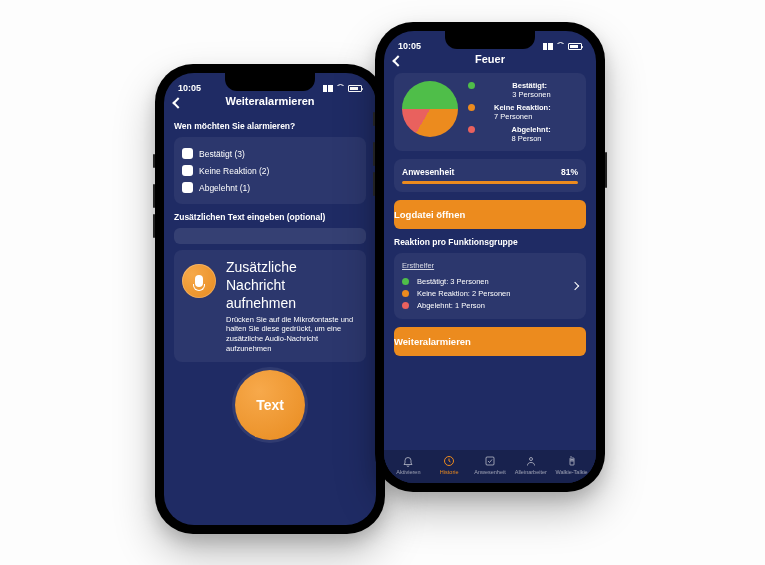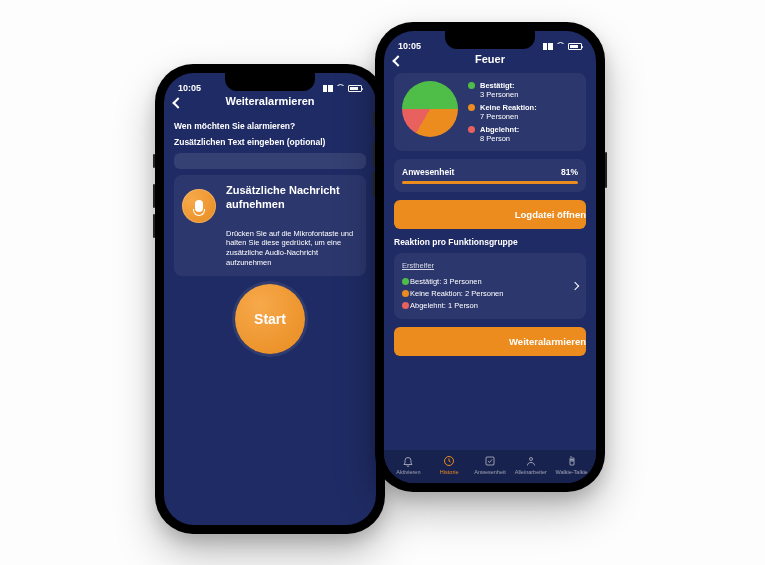--- a/index.html
+++ b/index.html
@@ -148,52 +148,52 @@
   .mic-btn {
     width:34px;height:34px;flex:none;border-radius:50%;
     background: radial-gradient(circle at 30% 30%, #f6a94a, #e88b1f);
     display:flex;align-items:center;justify-content:center;
     margin-top:6px;
     box-shadow: inset 0 0 0 1px rgba(255,255,255,.2);
   }
   .mic-icon{width:8px;height:12px;background:#fff;border-radius:4px;position:relative;}
   .mic-icon::after{content:"";position:absolute;left:50%;bottom:-4px;transform:translateX(-50%);width:10px;height:6px;border:1.2px solid #fff;border-top:none;border-radius:0 0 6px 6px;}
   .rec-text { font-size:7.5px; line-height:1.3; }
-  .rec-text b { display:block; font-size:11px; margin-bottom:17px; font-weight:700;}
+  .rec-text b { display:block; font-size:14px; margin-bottom:2px; font-weight:400;}
   .start-btn {
     width:70px;height:70px;border-radius:50%;
     background: radial-gradient(circle at 35% 30%, #f7a94b, #e88b1f);
     margin: 8px auto 0;
     display:flex;align-items:center;justify-content:center;
     font-size:14px;font-weight:600;color:#fff;
     box-shadow: 0 0 0 3px rgba(255,255,255,.08);
   }
 
   
   .pie-legend-row{display:flex;gap:10px;}
   .pie {
     width:56px;height:56px;border-radius:50%;
     flex:none;
   }
   .legend{display:flex;flex-direction:column;gap:4px;font-size:7.5px;line-height:1.2;}
-  .legend-item{display:flex;gap:5px;}
+  .legend-item{display:flex;gap:19px;justify-content:space-between;}
   .dot{width:7px;height:7px;border-radius:50%;flex:none;margin-top:1px;}
   .green{background:#4fbe49;}
   .orange{background:#ec8b1e;}
   .red{background:#e9615e;}
   .legend-item .txt b{display:block;font-weight:600;}
   .progress-row{display:flex;justify-content:space-between;font-size:8.5px;font-weight:600;margin-bottom:4px;}
   .progress-bar{height:3px;background:rgba(255,255,255,.15);border-radius:2px;overflow:hidden;}
   .progress-fill{height:100%;background:#ec8b1e;}
   .action-btn{
-    background:#ec8b1e;border-radius:6px;text-align:right;
+    background:#ec8b1e;border-radius:6px;text-align:left;
     padding:9px 0;font-size:9.5px;font-weight:600;color:#fff;margin-bottom:8px;
   }
   .group-card .grp-title{font-size:7.5px;margin-bottom:5px;color:rgba(255,255,255,.8);text-decoration:underline;}
-  .group-card .grp-line{display:flex;align-items:center;gap:1px;font-size:7.5px;padding:1.5px 0;}
+  .group-card .grp-line{display:flex;align-items:center;gap:8px;font-size:7.5px;padding:1.5px 0;}
   .group-card{position:relative;}
   .chev{position:absolute;right:8px;top:50%;transform:translateY(-50%) rotate(-45deg);width:6px;height:6px;border-right:1.5px solid #fff;border-bottom:1.5px solid #fff;}
   .tabbar{
     position:absolute;left:0;right:0;bottom:0;
     background:#18224e;
     display:flex;justify-content:space-around;padding:5px 4px 8px;
   }
   .tab{display:flex;flex-direction:column;align-items:center;gap:2px;font-size:5.5px;color:rgba(255,255,255,.55);flex:1;}
   .tab.active{color:#ec8b1e;}
   .tab .ticon{width:12px;height:12px;display:flex;align-items:center;justify-content:center;}
@@ -219,34 +219,48 @@
           <span class="wifi"></span>
           <span class="bat"></span>
         </span>
       </div>
       <div class="header">
         <div class="back-icon"></div>
         <div class="header-title">Weiteralarmieren</div>
       </div>
       <div class="content">
         <div class="section-label">Wen möchten Sie alarmieren?</div>
+        <div class="card">
+          <div class="check-row">
+            <div class="checkbox"></div>
+            <span>Bestätigt (3)</span>
+          </div>
+          <div class="check-row">
+            <div class="checkbox"></div>
+            <span>Keine Reaktion (2)</span>
+          </div>
+          <div class="check-row">
+            <div class="checkbox"></div>
+            <span>Abgelehnt (1)</span>
+          </div>
+        </div>
         <div class="section-label">Zusätzlichen Text eingeben (optional)</div>
         <div class="text-input"></div>
         <div style="height:6px"></div>
         <div class="card rec-card">
           <div class="mic-btn">
             <div class="mic-icon"></div>
           </div>
           <div class="rec-text">
             <b>Zusätzliche Nachricht aufnehmen</b>
             <span>Drücken Sie auf die Mikrofontaste und halten Sie diese gedrückt, um eine zusätzliche Audio-Nachricht aufzunehmen</span>
           </div>
         </div>
         <div class="start-btn">
-          <span>Start</span>
+          <span>Text</span>
         </div>
       </div>
     </div>
   </div>
 
   <div class="phone right">
     <div class="buttons-left"></div>
       <div class="buttons-left2"></div>
       <div class="buttons-left3"></div>
       <div class="buttons-right"></div>

